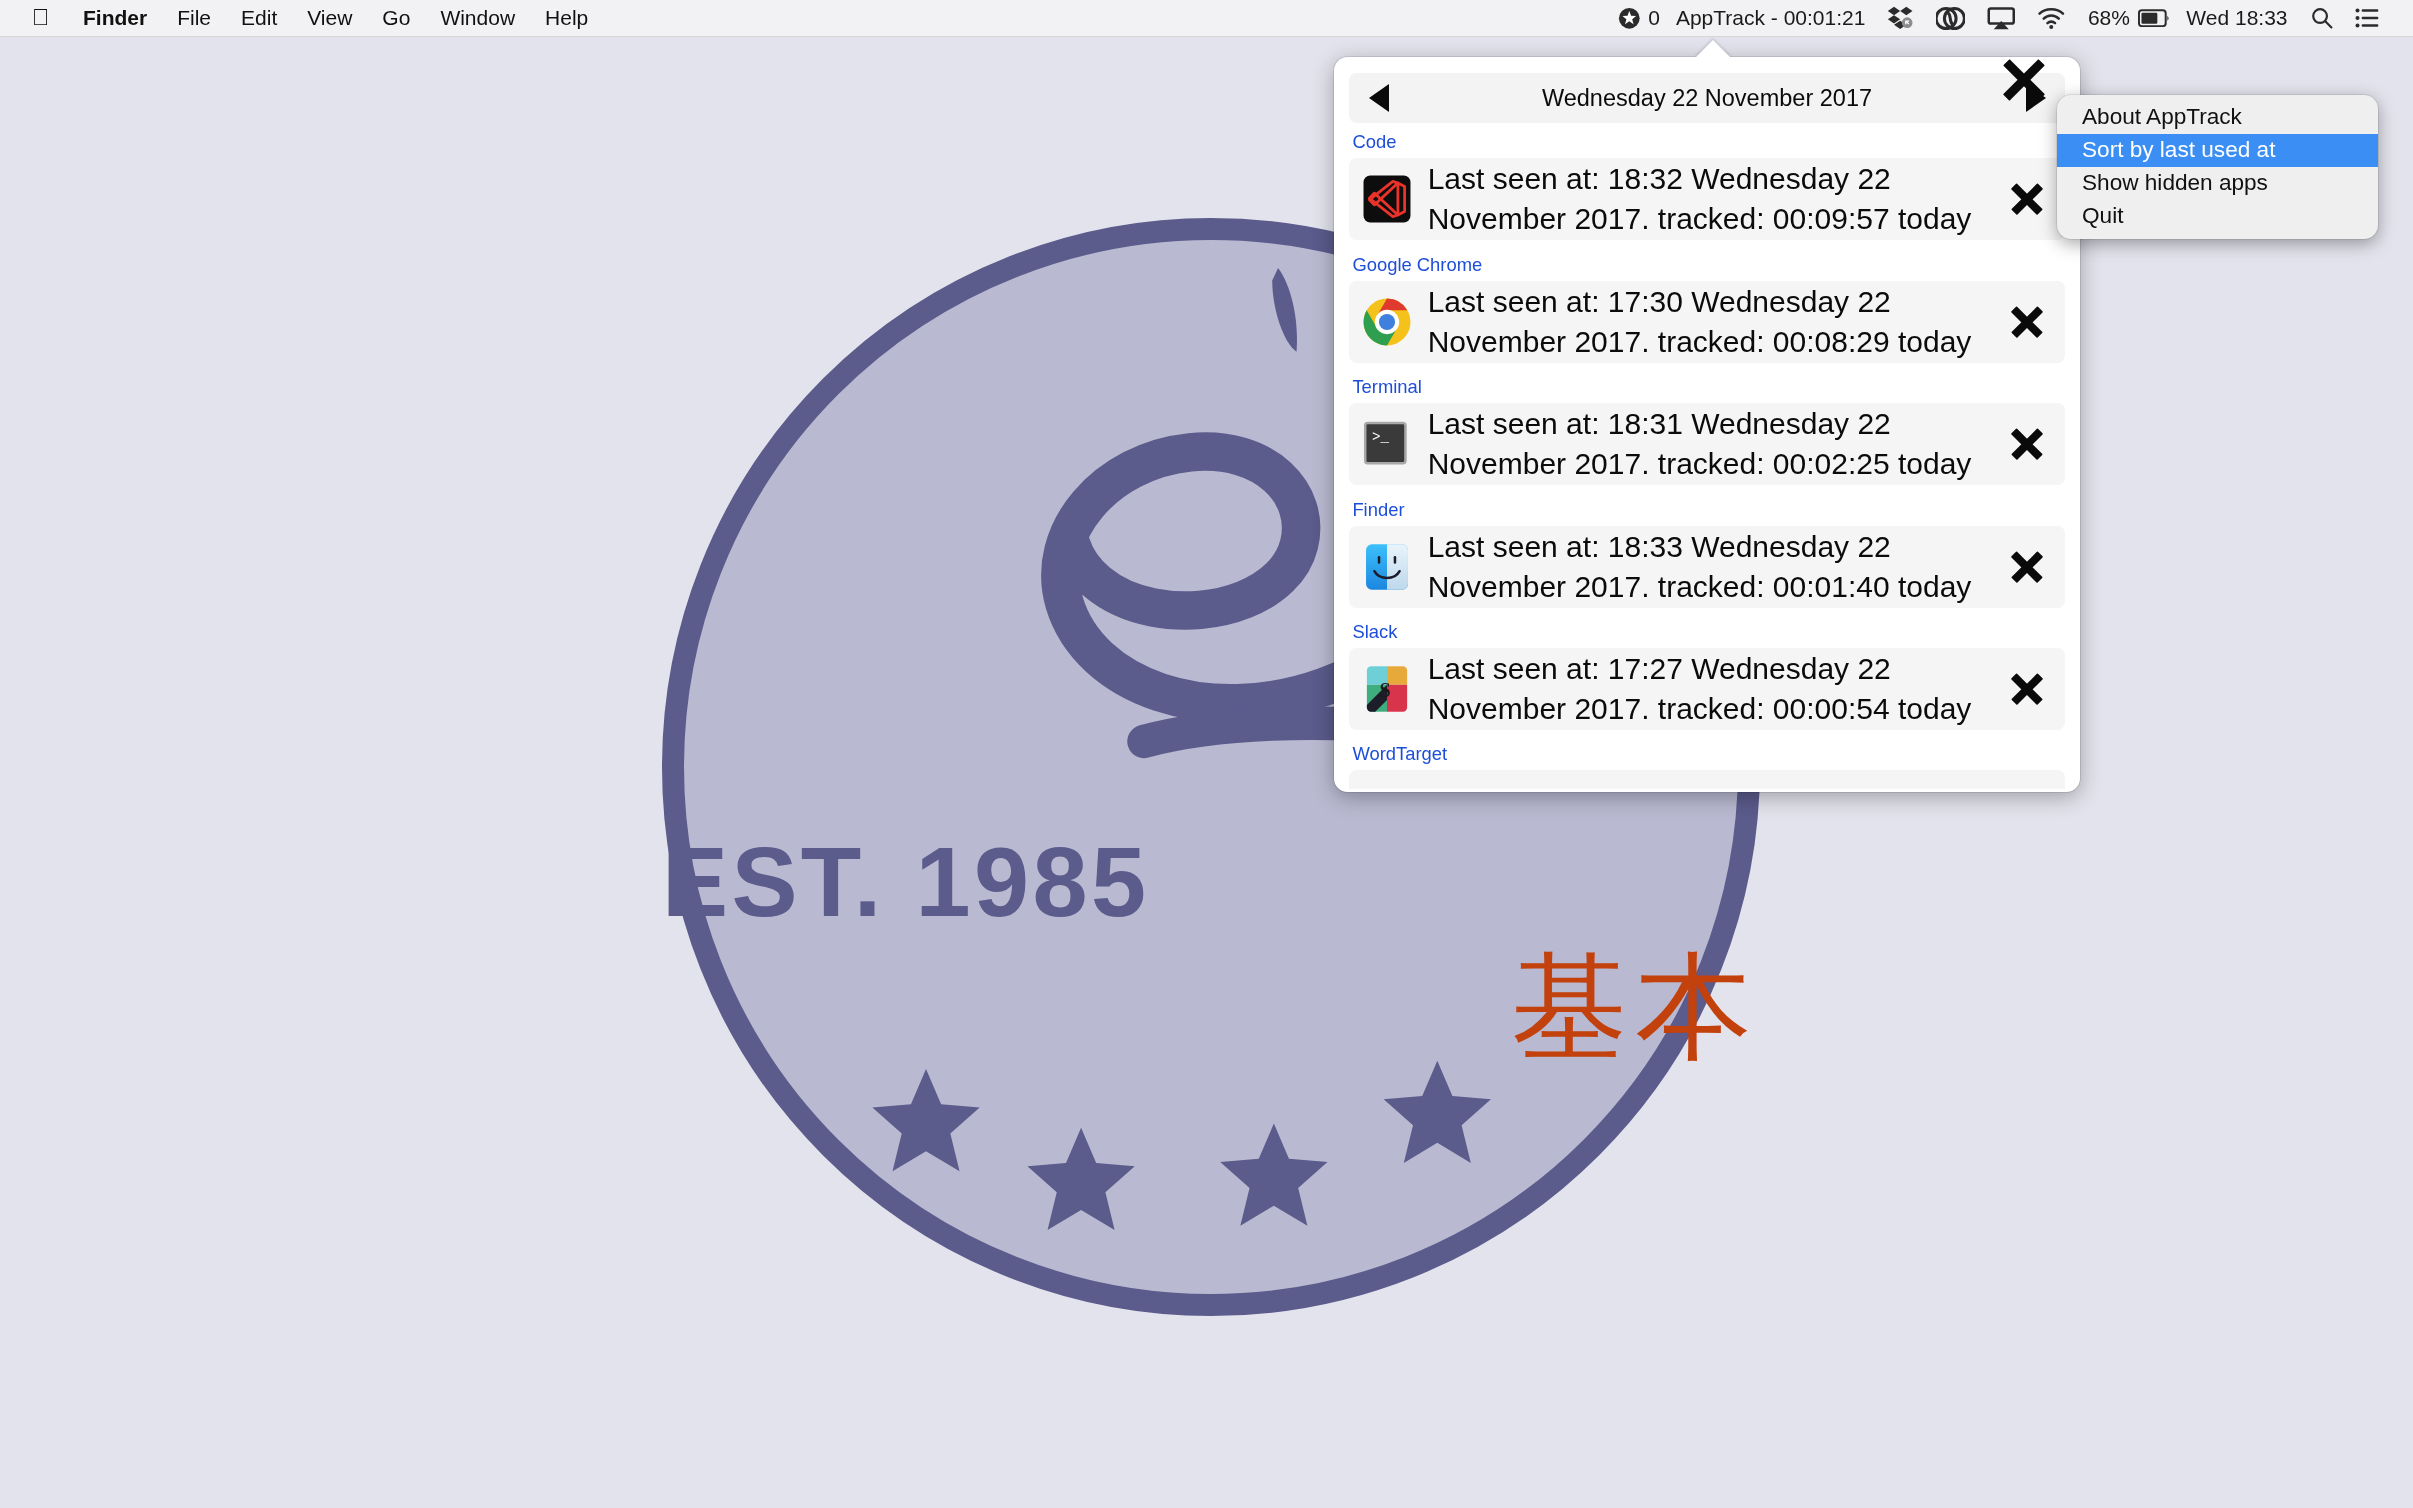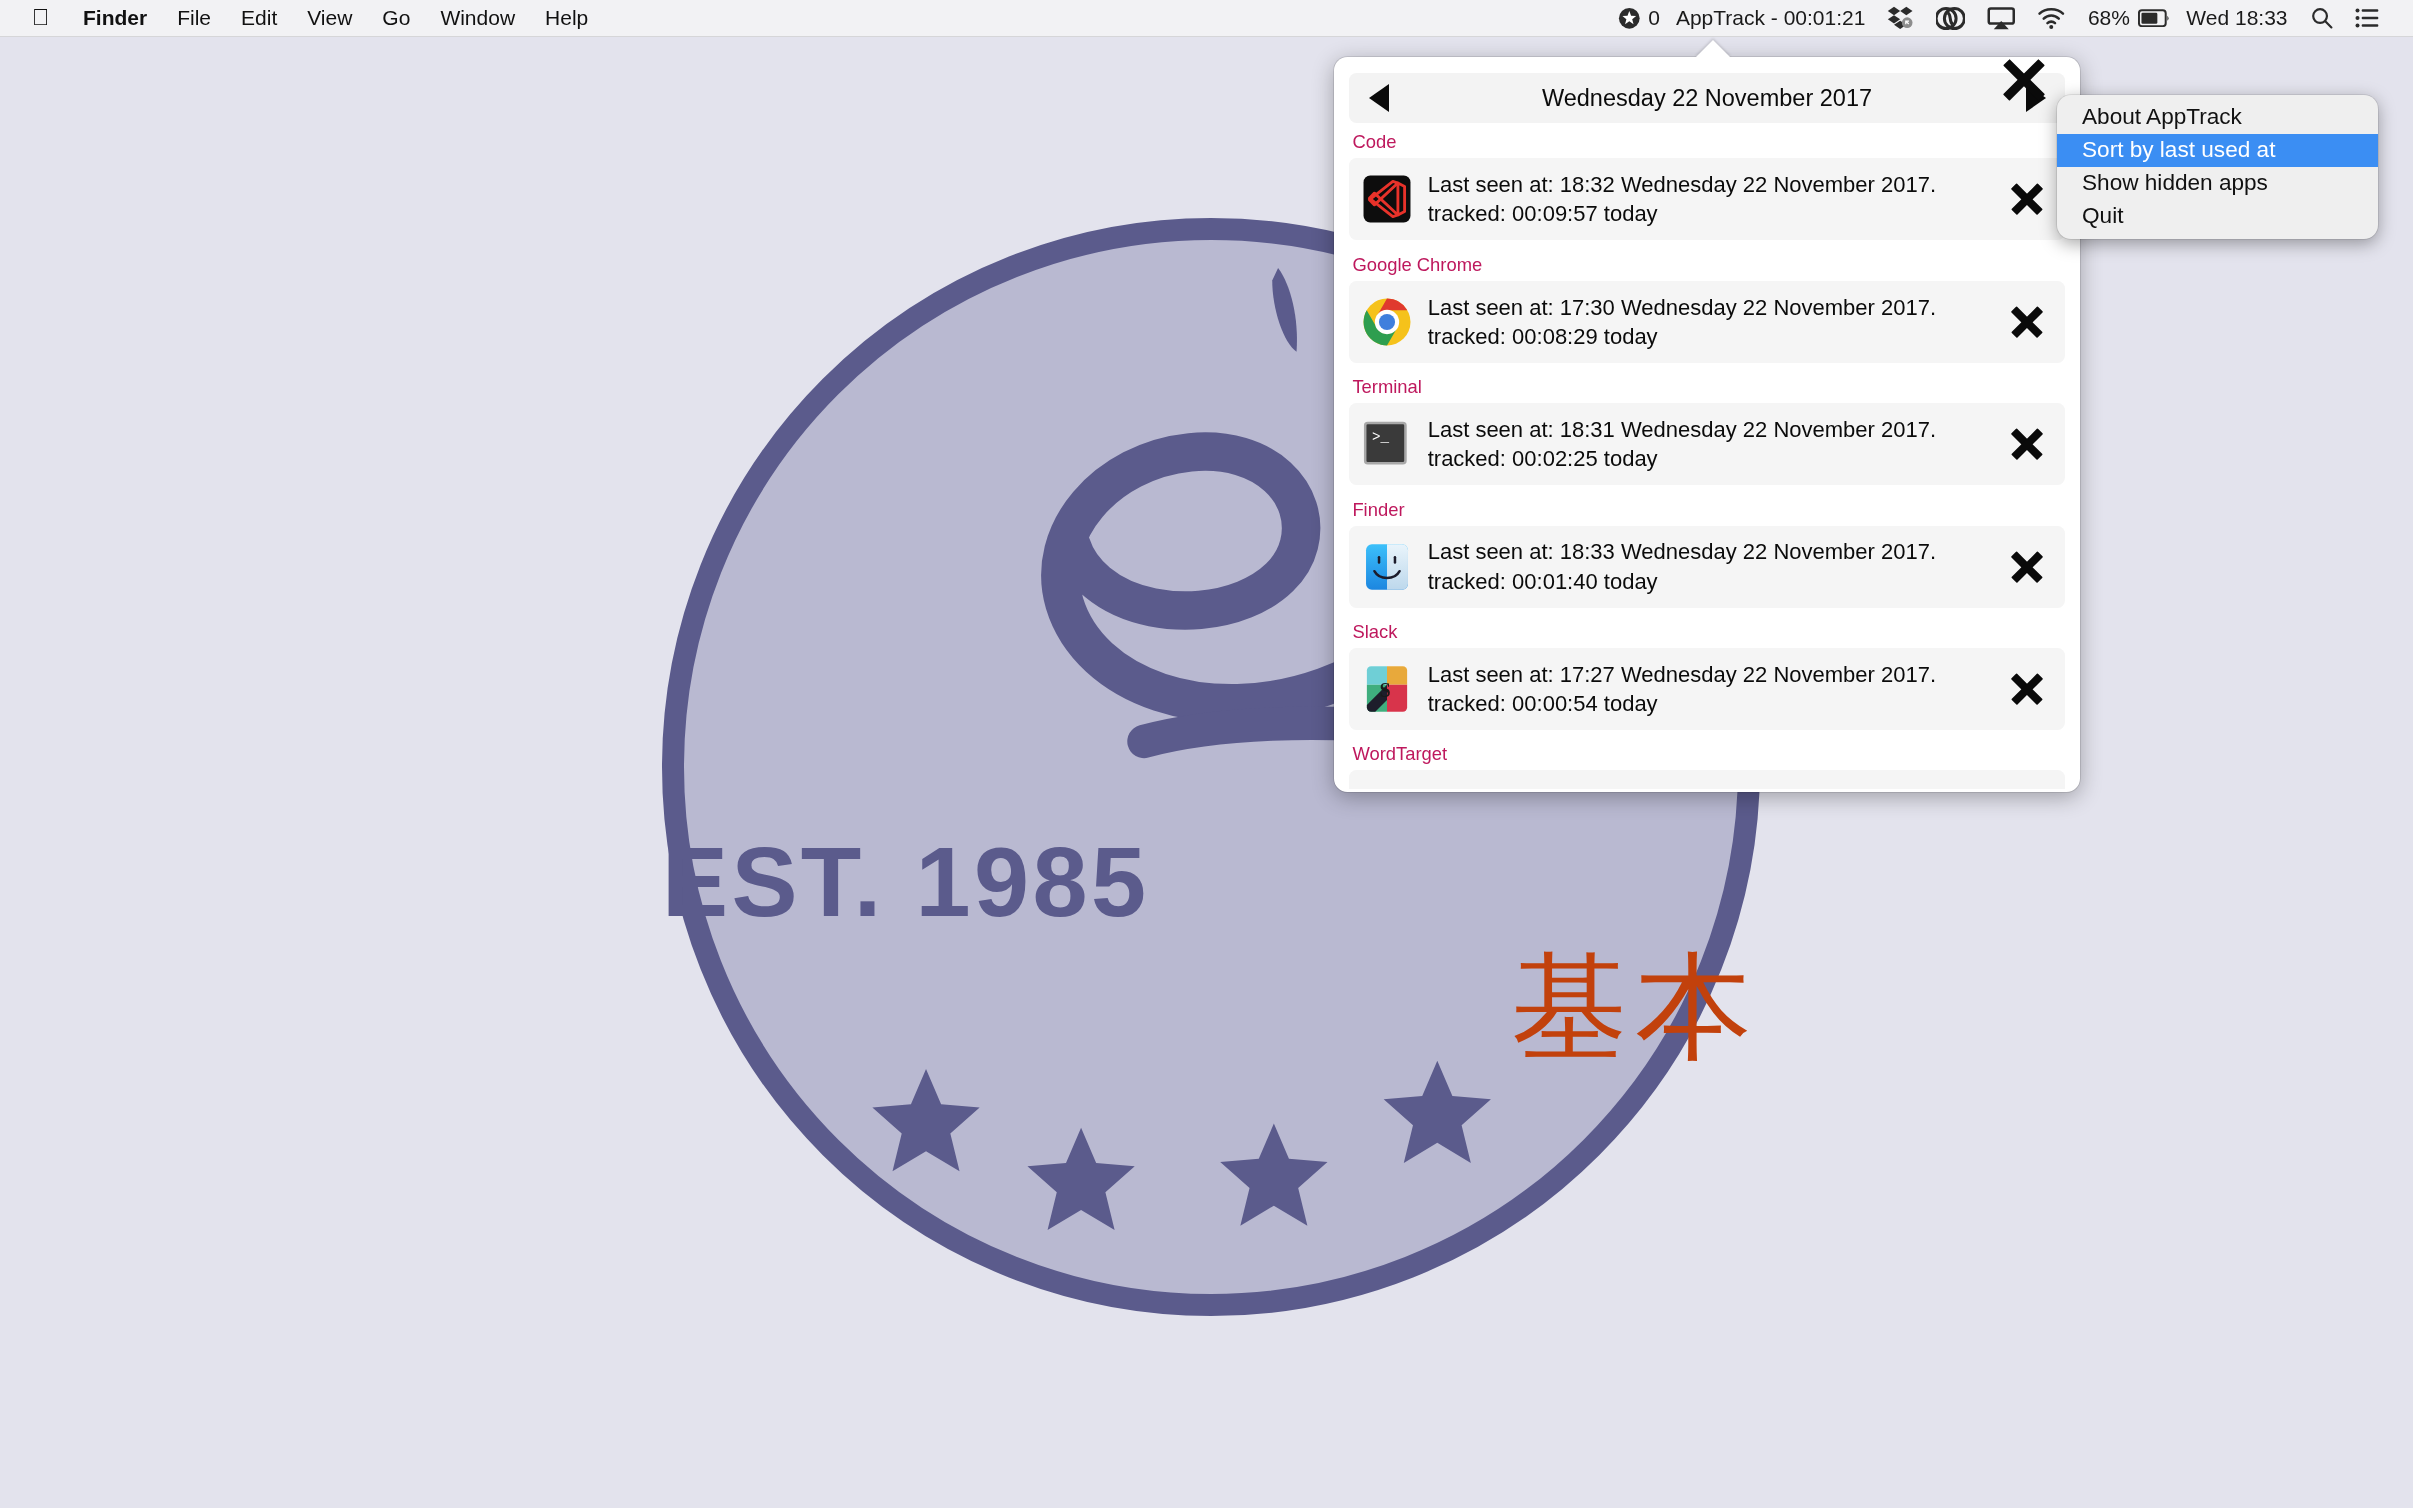--- a/index.html
+++ b/index.html
@@ -136,41 +136,41 @@
     flex:1; text-align:center;
     font-size:23.5px; color:#0b0b0b;
   }
   #app-list{
     padding:0 15px 0 15px;
     height:659px;
     overflow:hidden;
   }
   .app-group{ margin-bottom:11.7px; }
   .app-name{
-    font-size:18.4px; color:#be185d;
+    font-size:18.4px; color:#1d4ed8;
     padding:1.7px 0 5px 3.4px;
   }
   .app-row{
     background:#F5F5F5;
     border-radius:7.5px;
     height:82px;
     display:flex; align-items:center;
     padding:0 13.4px 0 11.7px;
   }
   .app-icon{
     width:52px; height:52px;
     flex:0 0 52px;
     margin-right:15px;
     position:relative;
     border-radius:5px;
     overflow:hidden;
   }
   .app-detail{
     flex:1;
-    font-size:22px;
+    font-size:30px;
     line-height:1.33;
     color:#0b0b0b;
     padding-right:8.4px;
   }
   .app-close{
     flex:0 0 50px;
     height:50px;
     display:flex; align-items:center; justify-content:center;
   }
   .xmark{

